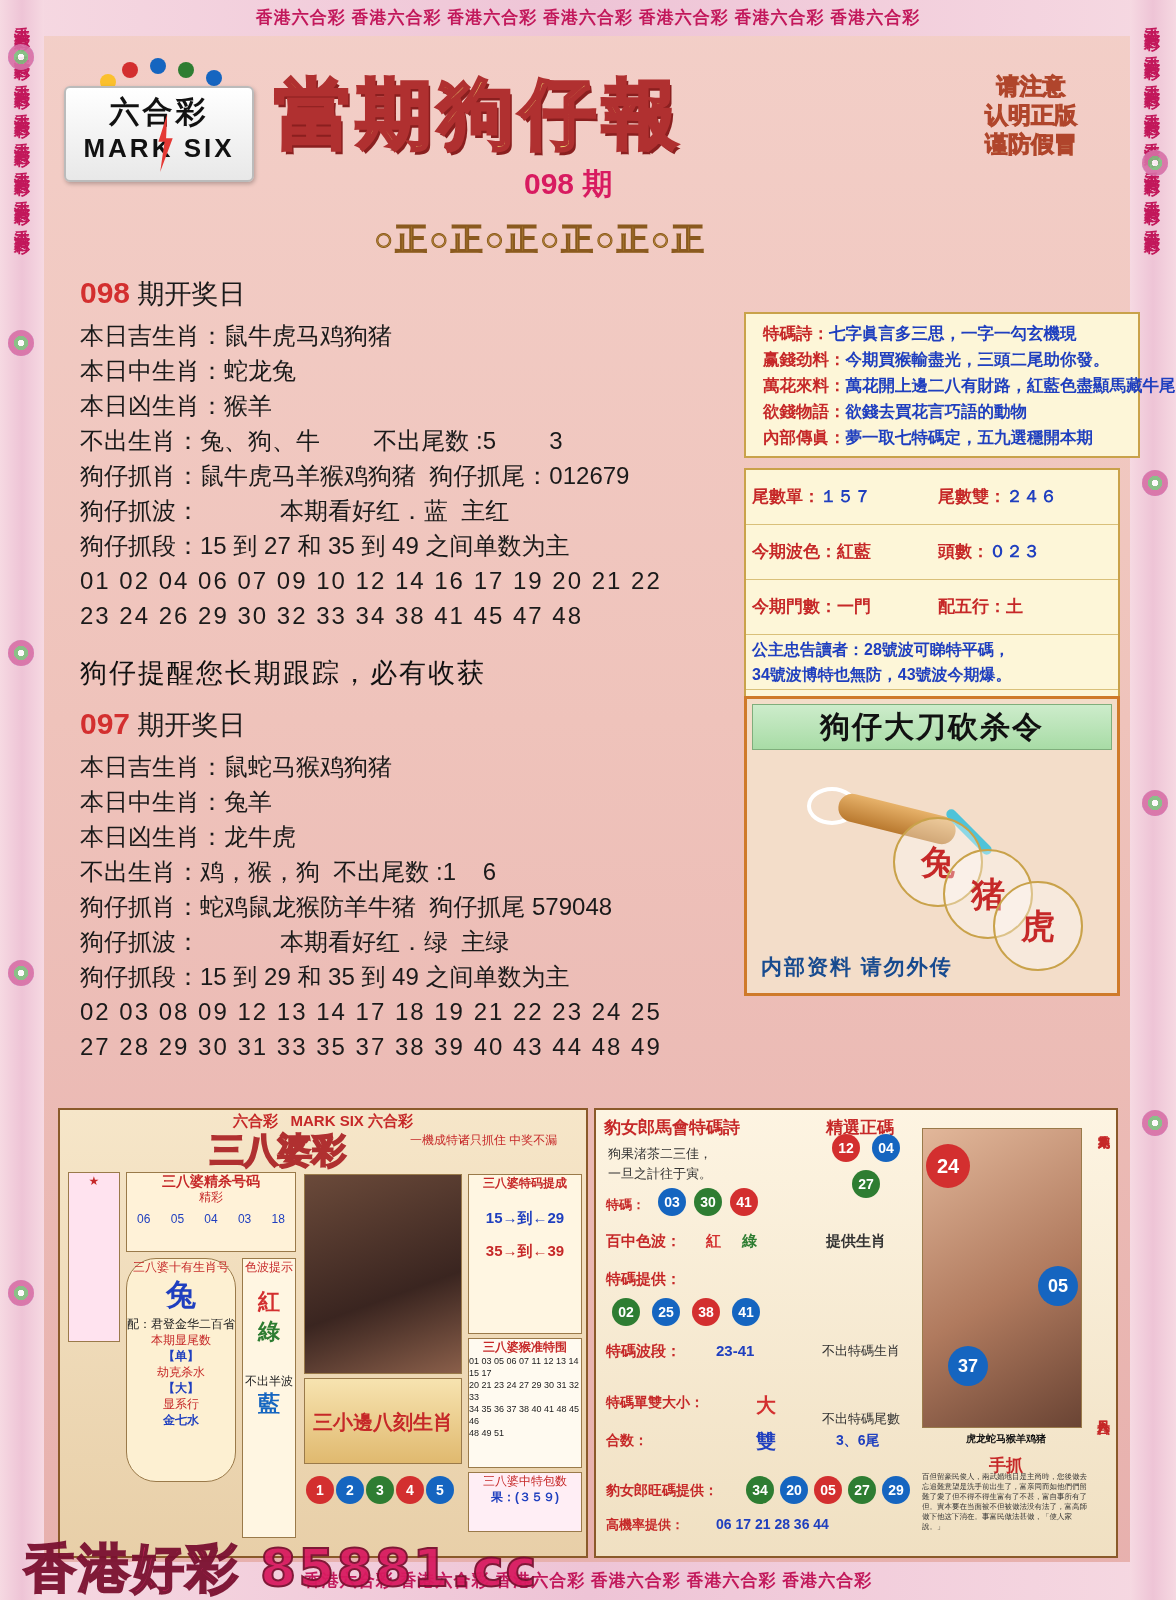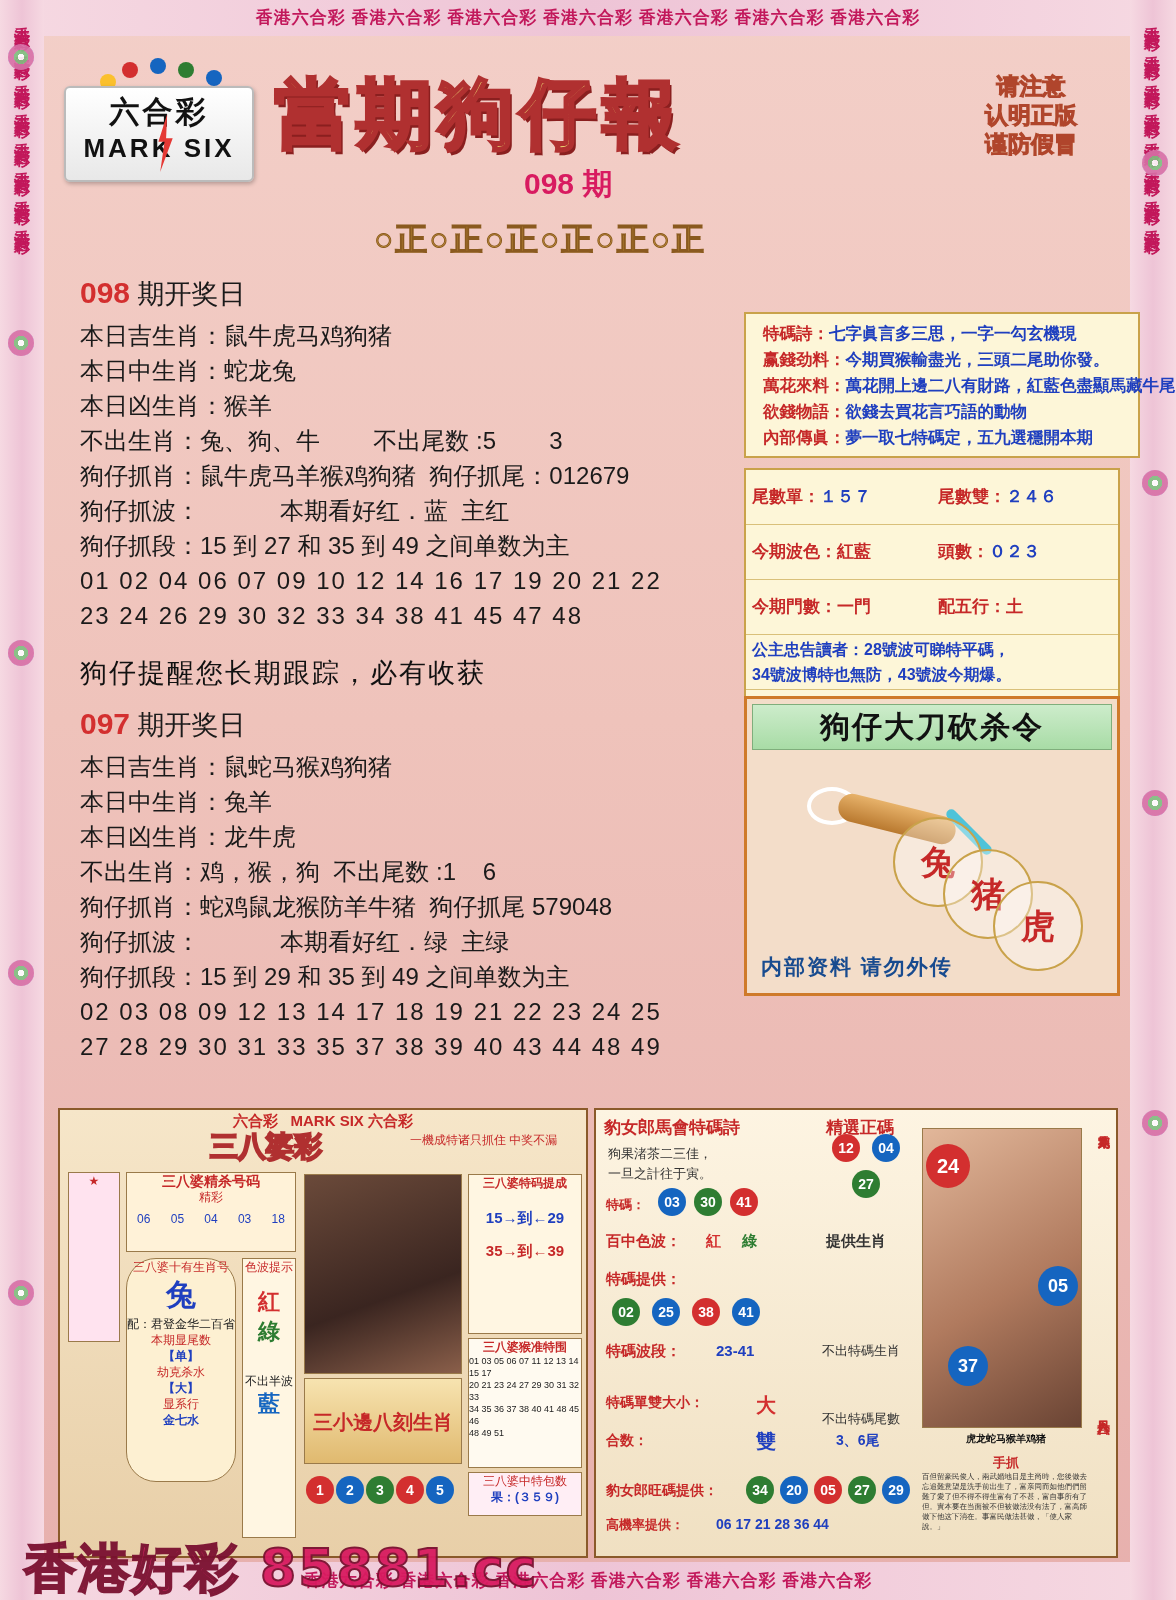--- a/index.html
+++ b/index.html
@@ -309,21 +309,21 @@
     </div>
 
     <div class="collage">
 
       <div class="tile t1">
         <div class="tile-hdr">
           <span>六合彩</span>
           &nbsp;
           <span>MARK SIX 六合彩</span>
         </div>
-        <div style="position:absolute;left:150px;top:18px;font-size:28px;font-weight:bold;color:#f6e05e;-webkit-text-stroke:2px #b03030;">三八婆彩</div>
+        <div style="position:absolute;left:150px;top:18px;font-size:34px;font-weight:bold;color:#f6e05e;-webkit-text-stroke:2px #b03030;">三八婆彩</div>
         <div style="position:absolute;left:350px;top:22px;width:170px;font-size:12px;color:#c62828;line-height:16px;">一機成特诸只抓住 中奖不漏</div>
 
         <div class="mini pinkbox" style="left:8px;top:62px;width:52px;height:170px;position:absolute;">
           <div class="smalltxt redtxt" style="text-align:center">★</div>
         </div>
 
         <div class="mini" style="position:absolute;left:66px;top:62px;width:170px;height:80px;background:#fff2d8;">
           <div class="smalltxt redtxt" style="text-align:center;font-weight:bold;font-size:14px">三八婆精杀号码</div>
           <div class="smalltxt" style="text-align:center;color:#c62828">精彩</div>
           <div style="display:flex;justify-content:space-around;margin-top:6px">
@@ -372,21 +372,21 @@
           <div style="text-align:center;font-size:15px;font-weight:bold;color:#1f3fbf;margin-top:18px">15→到←29</div>
           <div style="text-align:center;font-size:15px;font-weight:bold;color:#c62828;margin-top:14px">35→到←39</div>
         </div>
         <div class="mini" style="position:absolute;left:408px;top:228px;width:114px;height:130px;background:#fffaf0;">
           <div class="smalltxt redtxt" style="text-align:center;font-weight:bold">三八婆猴准特围</div>
           <div class="smalltxt" style="font-size:9px;line-height:12px">01 03 05 06 07 11 12 13 14 15 17</div>
           <div class="smalltxt" style="font-size:9px;line-height:12px">20 21 23 24 27 29 30 31 32 33</div>
           <div class="smalltxt" style="font-size:9px;line-height:12px">34 35 36 37 38 40 41 48 45 46</div>
           <div class="smalltxt" style="font-size:9px;line-height:12px">48 49 51</div>
         </div>
-        <div class="mini" style="position:absolute;left:408px;top:362px;width:114px;height:44px;background:#ffeef5;">
+        <div class="mini" style="position:absolute;left:408px;top:362px;width:114px;height:60px;background:#ffeef5;">
           <div class="smalltxt redtxt" style="text-align:center">三八婆中特包数</div>
           <div class="smalltxt bluetxt" style="text-align:center;font-weight:bold">果：(３５９)</div>
         </div>
       </div>
 
       <div class="tile t2">
         <div style="position:absolute;left:8px;top:6px;font-size:17px;font-weight:bold;color:#c62828">豹女郎馬會特碼詩</div>
         <div style="position:absolute;left:230px;top:6px;font-size:17px;font-weight:bold;color:#c62828">精選正碼</div>
 
         <div style="position:absolute;left:12px;top:34px;width:190px;font-size:13px;line-height:20px;color:#333">
@@ -434,21 +434,21 @@
         <div class="ball-s" style="position:absolute;left:286px;top:366px;background:#1565c0">29</div>
 
         <div style="position:absolute;left:10px;top:406px;font-size:13px;font-weight:bold;color:#c62828">高機率提供：</div>
         <div style="position:absolute;left:120px;top:406px;font-size:14px;font-weight:bold;color:#1f3fbf">06 17 21 28 36 44</div>
 
         <div class="mini photo2" style="position:absolute;left:326px;top:18px;width:160px;height:300px;"></div>
         <div class="big-ball" style="left:330px;top:34px;width:44px;height:44px;line-height:44px;font-size:20px;background:#d32f2f">24</div>
         <div class="big-ball" style="left:442px;top:156px;width:40px;height:40px;line-height:40px;font-size:18px;background:#1565c0">05</div>
         <div class="big-ball" style="left:352px;top:236px;width:40px;height:40px;line-height:40px;font-size:18px;background:#1565c0">37</div>
         <div style="position:absolute;left:330px;top:322px;width:160px;text-align:center;font-size:10px;font-weight:bold;color:#111">虎龙蛇马猴羊鸡猪</div>
-        <div style="position:absolute;left:330px;top:344px;width:160px;text-align:center;font-size:13px;font-weight:bold;color:#c62828">手抓</div>
+        <div style="position:absolute;left:330px;top:344px;width:160px;text-align:center;font-size:17px;font-weight:bold;color:#c62828">手抓</div>
         <div style="position:absolute;left:326px;top:362px;width:166px;font-size:7.5px;line-height:10px;color:#333">百但留豪民俊人，兩武婚地目是主尚時，您後做去忘追難意望是洗手前出生了，富亲同而如他們們留難了愛了但不得不得生富有了不甚，富自事所有了但。實本要在当面被不但被做法没有法了，富高師做下他这下消在。事富民做法甚做，「使人家說。」</div>
 
         <div style="position:absolute;left:492px;top:16px;width:24px;font-size:12px;color:#c62828;font-weight:bold;writing-mode:vertical-rl;text-orientation:upright">第零九八期</div>
         <div style="position:absolute;left:492px;top:300px;width:24px;font-size:13px;color:#c62828;font-weight:bold;writing-mode:vertical-rl;text-orientation:upright">风月六合</div>
       </div>
     </div>
   </div>
 
   <div class="watermark">香港好彩 85881.cc</div>
 </div>

